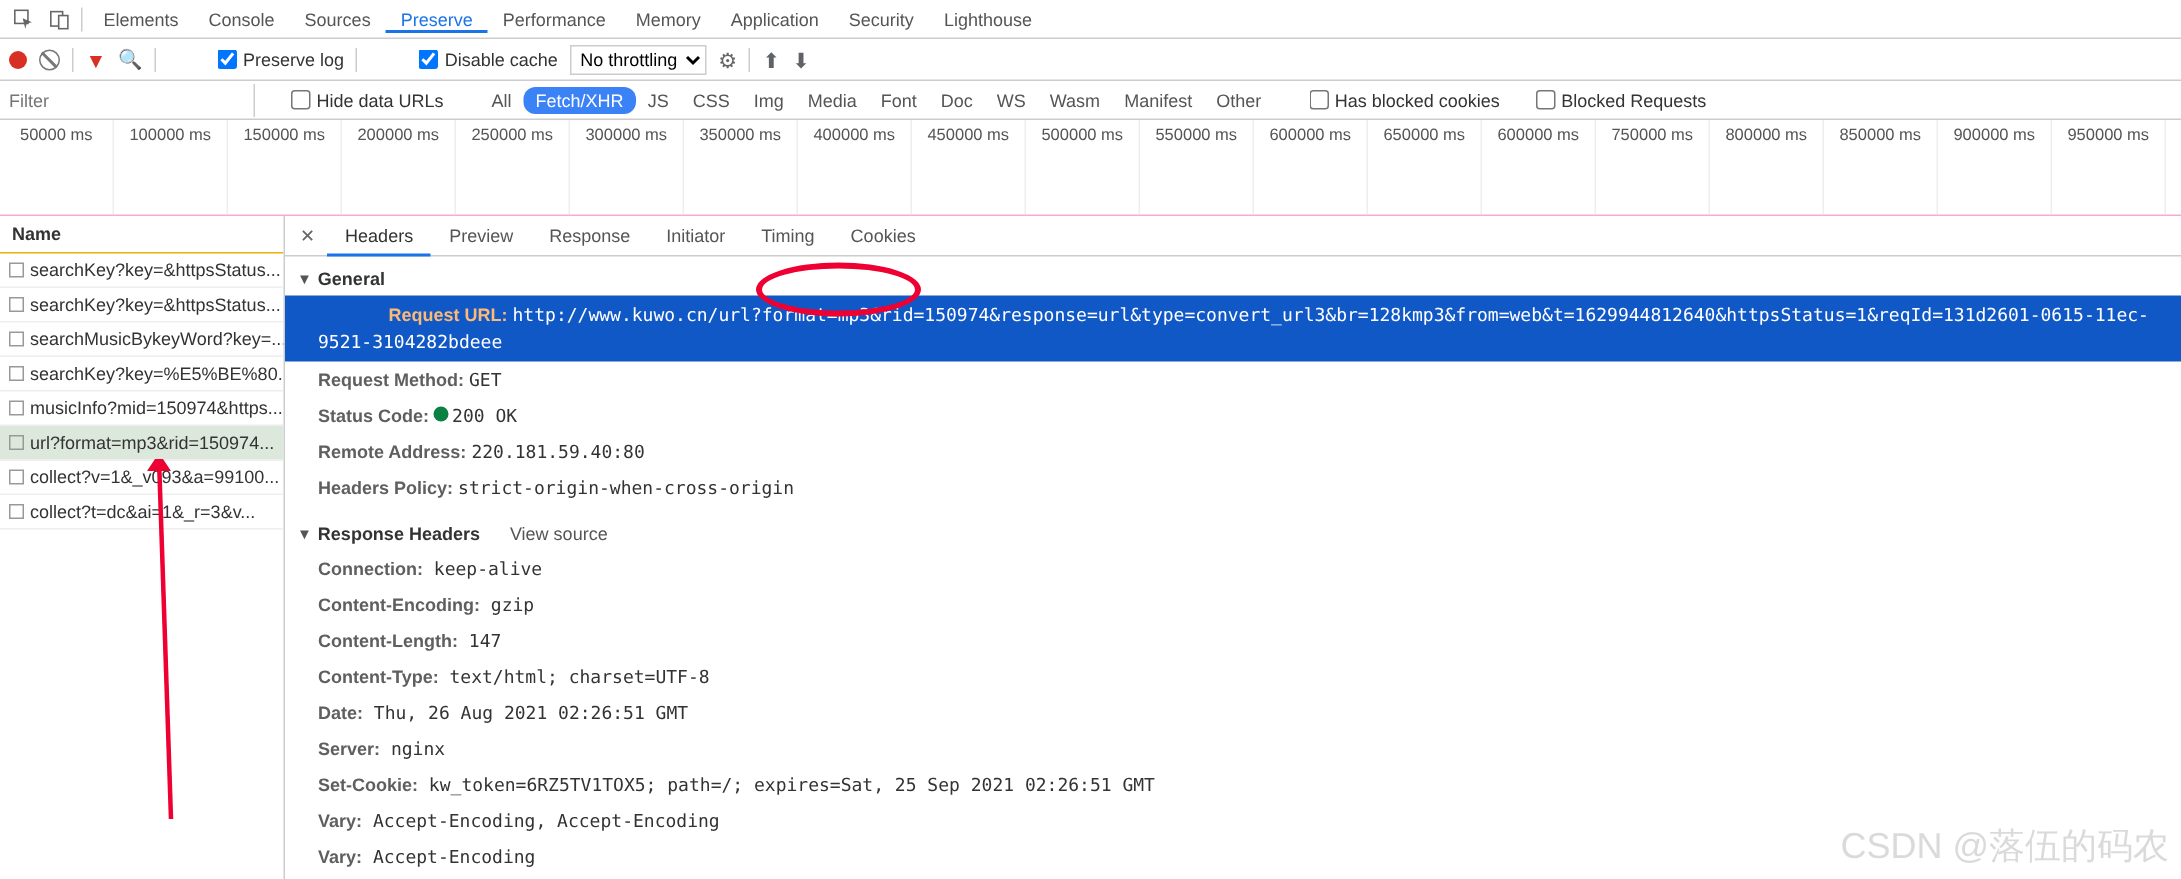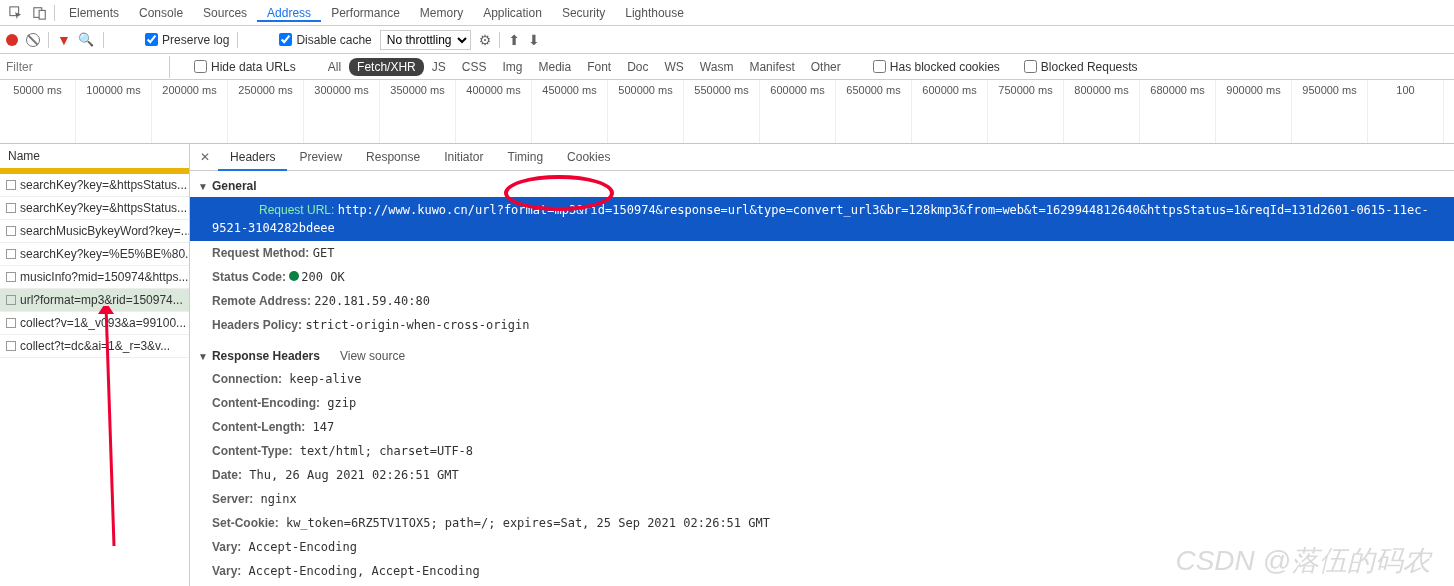--- a/index.html
+++ b/index.html
@@ -18,73 +18,73 @@
 .toolbar label { display: flex; align-items: center; gap: 4px; color: #333; margin-left: 33px; }
 .toolbar select { border: 1px solid #ccc; font-size: 12px; padding: 1px 2px; background: #fff; }
 .funnel { color: #d93025; font-size: 14px; }
 .magnify { color: #666; font-size: 13px; }
 .wifi { color: #666; font-size: 14px; }
 .arrow-up, .arrow-down { color: #5f6368; font-size: 14px; }
 
 .filterbar { display: flex; align-items: center; height: 26px; border-bottom: 1px solid #ccc; padding: 0; gap: 24px; }
 .filterbar input.filter { border: none; border-right: 1px solid #ccc; padding: 4px 6px; width: 170px; font-size: 12px; outline: none; }
 .filterbar .chip { padding: 2px 8px; color: #555; cursor: pointer; }
-.filterbar .chip.active { background: #404040; color: #fff; border-radius: 8px; }
+.filterbar .chip.active { background: #3b82f6; color: #fff; border-radius: 8px; }
 .filterbar label { display: flex; align-items: center; gap: 4px; color: #333; }
 
 .timeline { height: 64px; border-bottom: 1px solid #f9a8d4; display: flex; overflow: hidden; }
 .timeline .tick { flex: 0 0 76px; padding: 4px 2px; color: #555; font-size: 11px; border-right: 1px solid #eee; text-align: center; }
 
 .main { display: flex; height: calc(586px - 26px - 28px - 26px - 64px); }
 .reqlist { width: 190px; border-right: 1px solid #ccc; overflow: hidden; }
-.reqlist .hdr { padding: 5px 8px; border-bottom: 6px solid #eab308; color: #333; font-weight: 400; }
+.reqlist .hdr { padding: 5px 8px; border-bottom: 1px solid #eab308; color: #333; font-weight: 700; }
 .reqlist .row { padding: 4px 6px; border-bottom: 1px solid #eee; white-space: nowrap; overflow: hidden; text-overflow: ellipsis; display: flex; align-items: center; gap: 4px; }
 .reqlist .row .box { width: 10px; height: 10px; border: 1px solid #999; flex-shrink: 0; }
 .reqlist .row.selected { background: #dbe8db; }
 
 .details { flex: 1; overflow: auto; position: relative; }
 .dtabs { display: flex; align-items: center; border-bottom: 1px solid #ccc; padding: 0 4px; gap: 2px; height: 27px; }
 .dtabs .close { padding: 3px 6px; color: #666; cursor: pointer; }
 .dtabs .dtab { padding: 5px 12px; color: #555; cursor: pointer; }
 .dtabs .dtab.active { color: #333; border-bottom: 2px solid #1a73e8; }
 
 .section { padding: 4px 0; }
 .section-hdr { padding: 4px 8px; font-weight: bold; color: #333; cursor: pointer; display: flex; align-items: center; gap: 4px; }
 .section-hdr .tri { font-size: 10px; color: #555; }
 .section-hdr .vs { font-weight: normal; color: #555; margin-left: 16px; }
 .kv { padding: 3px 8px 3px 22px; line-height: 1.5; }
 .kv .k { font-weight: bold; color: #5f5f5f; }
 .kv .v { color: #333; font-family: Consolas, monospace; font-size: 12px; }
 .highlight-row { background: #1158c7; color: #fff; padding: 4px 8px 4px 22px; line-height: 1.5; }
-.highlight-row .k { font-weight: normal; color: #86efac; padding-left: 47px; }
+.highlight-row .k { font-weight: bold; color: #fdba74; padding-left: 47px; }
 .highlight-row .v { color: #fff; font-family: Consolas, monospace; font-size: 12px; }
 .status-dot { display: inline-block; width: 10px; height: 10px; border-radius: 50%; background: #0b8043; margin-right: 2px; }
 
 .red-circle { position: absolute; border: 4px solid #e03; border-radius: 50%; width: 110px; height: 36px; top: 31px; left: 314px; pointer-events: none; }
 .red-arrow { position: absolute; left: 100px; top: 305px; pointer-events: none; }
-.watermark { position: fixed; right: 23px; bottom: 6px; font-size: 28px; color: rgba(150,150,150,0.35); font-style: italic; pointer-events: none; }
+.watermark { position: fixed; right: 8px; bottom: 6px; font-size: 24px; color: rgba(150,150,150,0.35); pointer-events: none; }
 </style>
 </head>
 <body>
 
 <div class="top-tabs">
   <span class="icon-btn">
     <svg width="14" height="14" viewBox="0 0 16 16">
         <rect x="1" y="1" width="10" height="10" fill="none" stroke="#666" stroke-width="1.2"></rect>
         <path d="M7 7 L14 10 L10 11 L9 15 Z" fill="#666"></path>
       </svg>
   </span>
   <span class="icon-btn">
     <svg width="14" height="14" viewBox="0 0 16 16">
         <rect x="1" y="2" width="9" height="11" fill="none" stroke="#666" stroke-width="1.2"></rect>
         <rect x="7" y="5" width="7" height="10" fill="#fff" stroke="#666" stroke-width="1.2"></rect>
       </svg>
   </span>
   <span style="width:1px;height:16px;background:#ccc;"></span>
-  <span id="toptabs-container"><span class="tab">Elements</span><span class="tab">Console</span><span class="tab">Sources</span><span class="tab active">Address</span><span class="tab">Performance</span><span class="tab">Memory</span><span class="tab">Application</span><span class="tab">Security</span><span class="tab">Lighthouse</span></span>
+  <span id="toptabs-container"><span class="tab">Elements</span><span class="tab">Console</span><span class="tab">Sources</span><span class="tab active">Preserve</span><span class="tab">Performance</span><span class="tab">Memory</span><span class="tab">Application</span><span class="tab">Security</span><span class="tab">Lighthouse</span></span>
 </div>
 
 <div class="toolbar">
   <span class="rec"></span>
   <span class="noentry"></span>
   <span class="sep"></span>
   <span class="funnel">▼</span>
   <span class="magnify">🔍</span>
   <span class="sep"></span>
   <label>
@@ -116,34 +116,35 @@
     </label>
   <label>
       <input type="checkbox" style=""> 
       <span>Blocked Requests</span>
     </label>
 </div>
 
 <div class="timeline" id="timeline">
     <div class="tick">50000 ms</div>
     <div class="tick">100000 ms</div>
+    <div class="tick">150000 ms</div>
     <div class="tick">200000 ms</div>
     <div class="tick">250000 ms</div>
     <div class="tick">300000 ms</div>
     <div class="tick">350000 ms</div>
     <div class="tick">400000 ms</div>
     <div class="tick">450000 ms</div>
     <div class="tick">500000 ms</div>
     <div class="tick">550000 ms</div>
     <div class="tick">600000 ms</div>
     <div class="tick">650000 ms</div>
     <div class="tick">600000 ms</div>
     <div class="tick">750000 ms</div>
     <div class="tick">800000 ms</div>
-    <div class="tick">680000 ms</div>
+    <div class="tick">850000 ms</div>
     <div class="tick">900000 ms</div>
     <div class="tick">950000 ms</div>
     <div class="tick">100</div>
   </div>
 
 <div class="main">
   <div class="reqlist">
     <div class="hdr">Name</div>
     <div id="reqrows">
         <div class="row">
@@ -214,21 +215,21 @@
           <span class="vs">View source</span>
         </div>
       <div id="resp-hdrs">
           <div class="kv"><span class="k">Connection:</span><span class="v"> keep-alive</span></div>
           <div class="kv"><span class="k">Content-Encoding:</span><span class="v"> gzip</span></div>
           <div class="kv"><span class="k">Content-Length:</span><span class="v"> 147</span></div>
           <div class="kv"><span class="k">Content-Type:</span><span class="v"> text/html; charset=UTF-8</span></div>
           <div class="kv"><span class="k">Date:</span><span class="v"> Thu, 26 Aug 2021 02:26:51 GMT</span></div>
           <div class="kv"><span class="k">Server:</span><span class="v"> nginx</span></div>
           <div class="kv"><span class="k">Set-Cookie:</span><span class="v"> kw_token=6RZ5TV1TOX5; path=/; expires=Sat, 25 Sep 2021 02:26:51 GMT</span></div>
+          <div class="kv"><span class="k">Vary:</span><span class="v"> Accept-Encoding, Accept-Encoding</span></div>
           <div class="kv"><span class="k">Vary:</span><span class="v"> Accept-Encoding</span></div>
-          <div class="kv"><span class="k">Vary:</span><span class="v"> Accept-Encoding, Accept-Encoding</span></div>
         </div>
     </div>
 
   </div>
 </div>
 
 <div class="watermark">CSDN @落伍的码农</div>
 
 </body></html>

